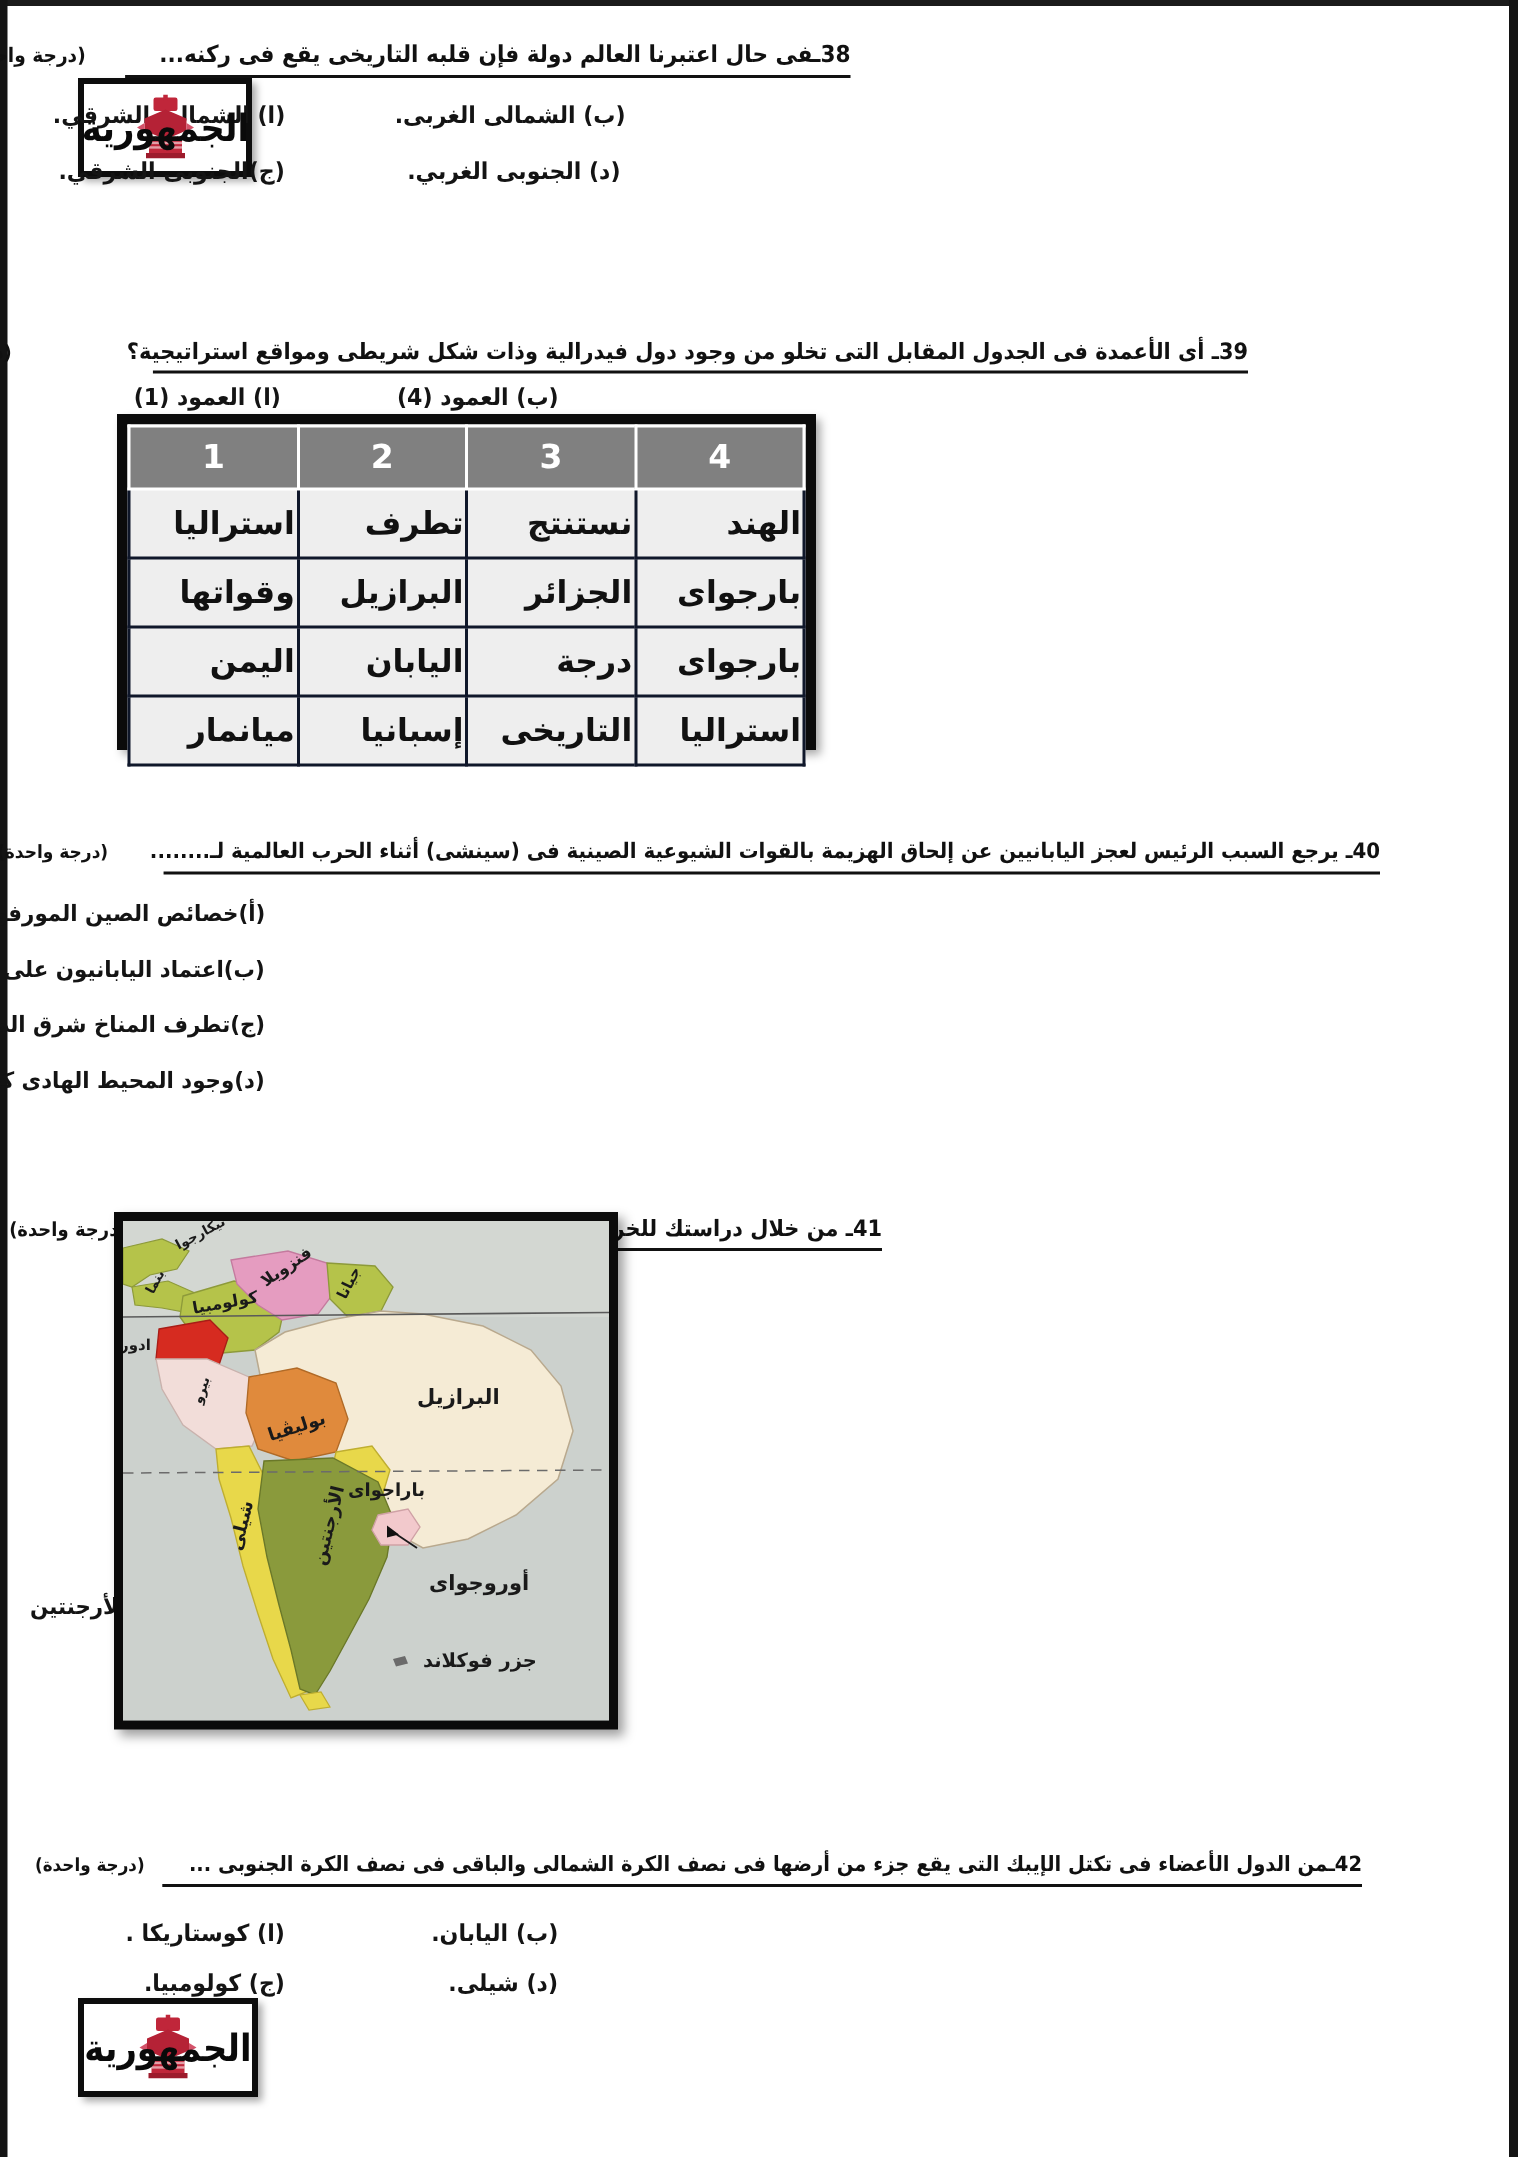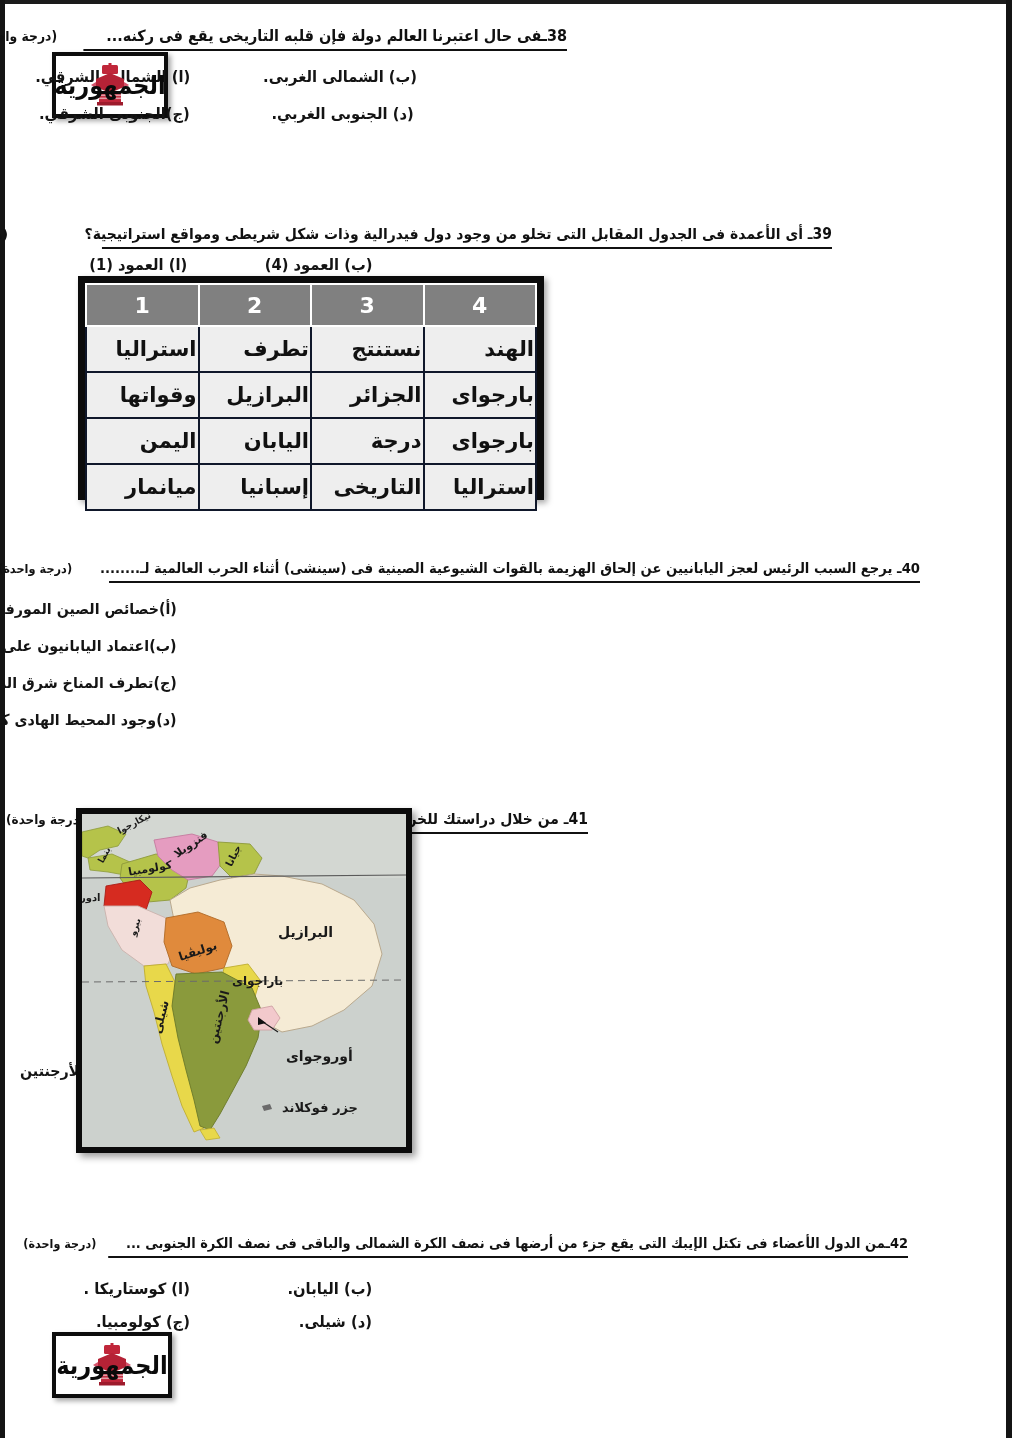--- a/index.html
+++ b/index.html
@@ -359,21 +359,21 @@
 
       <span class="mlabel" style="left:34px; top:4px; font-size:9px; transform:rotate(-28deg);">نيكارجوا</span>
       <span class="mlabel" style="left:14px; top:36px; font-size:9px; transform:rotate(-62deg);">بنما</span>
       <span class="mlabel" style="left:90px; top:24px; font-size:11px; transform:rotate(-34deg);">فنزويلا</span>
       <span class="mlabel" style="left:46px; top:48px; font-size:11px; transform:rotate(-10deg);">كولومبيا</span>
       <span class="mlabel" style="left:140px; top:36px; font-size:10px; transform:rotate(-64deg);">جيانا</span>
       <span class="mlabel" style="left:-2px; top:78px; font-size:10px;">ادور</span>
       <span class="mlabel" style="left:44px; top:108px; font-size:9px; transform:rotate(-72deg);">بيرو</span>
       <span class="mlabel" style="left:196px; top:110px; font-size:14px;">البرازيل</span>
       <span class="mlabel" style="left:96px; top:130px; font-size:12px; transform:rotate(-18deg);">بوليڤيا</span>
-      <span class="mlabel" style="left:150px; top:160px; font-size:12px;">باراجواى</span>
+      <span class="mlabel" style="left:150px; top:172px; font-size:12px;">باراجواى</span>
       <span class="mlabel" style="left:110px; top:196px; font-size:12px; transform:rotate(-76deg);">الأرجنتين</span>
       <span class="mlabel" style="left:62px; top:196px; font-size:12px; transform:rotate(-76deg);">شيلى</span>
       <span class="mlabel" style="left:204px; top:222px; font-size:14px;margin-top:12px;">أوروجواى</span>
       <span class="mlabel" style="left:200px; top:286px; font-size:13px;">جزر فوكلاند</span>
     </div>
   </div>
 
   <div class="q-head" style="right:104px; top:1235px; width:860px; font-size:14px; padding-bottom:3px;">
     <span>42ـمن الدول الأعضاء فى تكتل الإيبك التى يقع جزء من أرضها فى نصف الكرة الشمالى والباقى فى نصف الكرة الجنوبى ...</span>
     <span class="spacer" style="width:22px;"></span>

